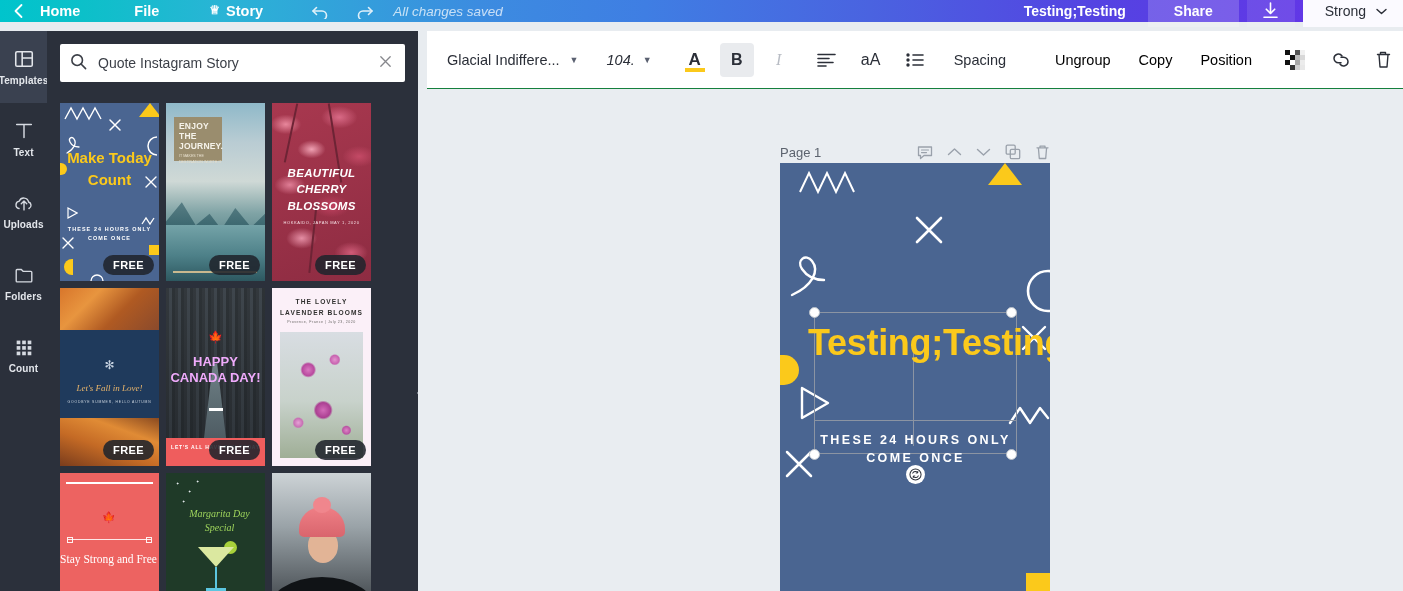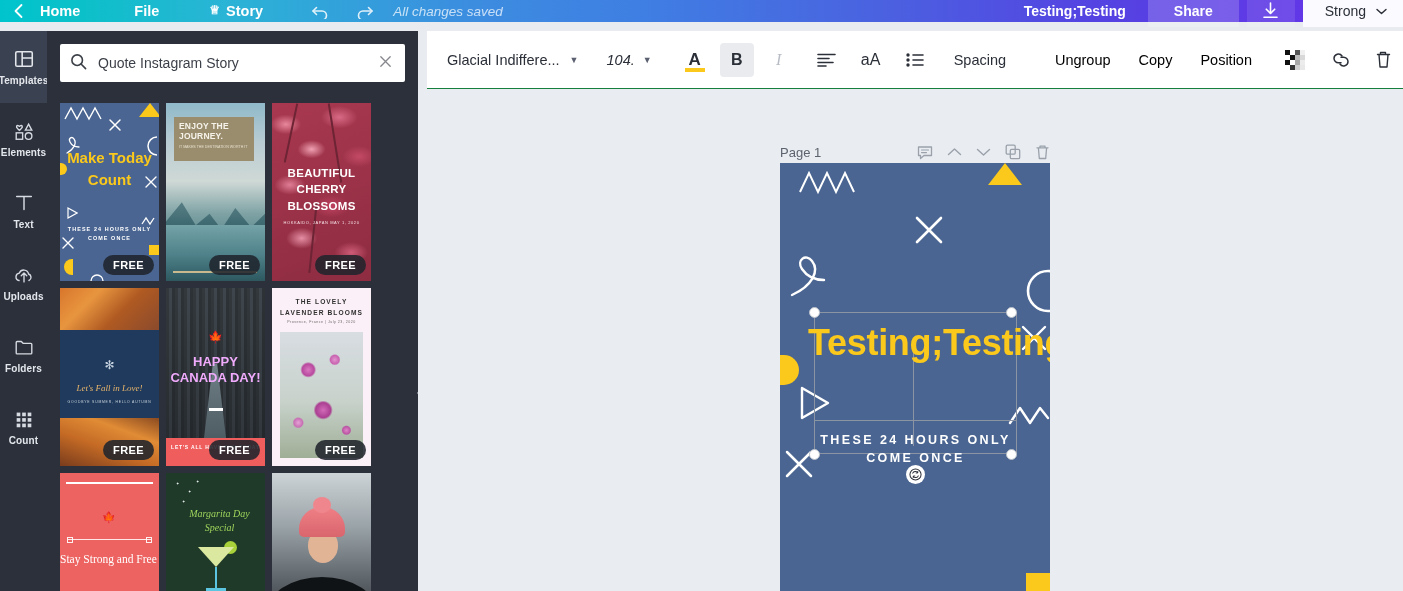--- a/index.html
+++ b/index.html
@@ -122,21 +122,21 @@
         color:#fff; font-size:5.4px; letter-spacing:1.1px; line-height:1.7; font-weight:bold; }
   .deco { position: absolute; color: #fff; }
 
   
   .t2 { background: linear-gradient(180deg,#8fb9c9 0%,#b9ccd3 22%,#cfd9d6 44%,#7fa3a5 62%,#4f7d84 80%,#2e5b63 100%); }
   .t2 .mtn { position:absolute; left:0; bottom:0; width:99px; height:96px;
         background: linear-gradient(180deg,#6d8e93 0%,#3f6a72 40%,#2c565f 100%);
         clip-path: polygon(0 38%, 16% 18%, 30% 42%, 44% 30%, 56% 46%, 70% 24%, 86% 44%, 100% 30%, 100% 100%, 0 100%); }
   .t2 .lake { position:absolute; left:0; bottom:0; width:99px; height:56px;
         background: linear-gradient(180deg,#74a3a8 0%,#4d8088 55%,#2d5860 100%); }
-  .t2 .card { position:absolute; left:8px; top:14px; width:80px; height:44px; background:#9a8d6e; }
+  .t2 .card { position:absolute; left:8px; top:14px; width:48px; height:44px; background:#9a8d6e; }
   .t2 .card .h { color:#f6f3ea; font-size:8.5px; font-weight:bold; line-height:1.15; padding:5px 0 0 5px; letter-spacing:.2px; }
   .t2 .card .p { color:#e7e0cd; font-size:3.6px; line-height:1.5; padding:3px 0 0 5px; }
   .t2 .bar { position:absolute; left:7px; bottom:8px; width:84px; height:1.6px; background:#c8b98f; }
 
   
   .t3 { background: #9c3247; }
   .t3 .bg {
     position:absolute; inset:0;
     background:
       radial-gradient(ellipse 22px 14px at 14% 12%, #e8879c 0%, rgba(232,135,156,0) 70%),
@@ -144,21 +144,21 @@
       radial-gradient(ellipse 20px 13px at 40% 26%, #f0a0b2 0%, rgba(240,160,178,0) 70%),
       radial-gradient(ellipse 24px 15px at 88% 30%, #c44a66 0%, rgba(196,74,102,0) 70%),
       radial-gradient(ellipse 22px 14px at 18% 46%, #e07e96 0%, rgba(224,126,150,0) 70%),
       radial-gradient(ellipse 26px 16px at 60% 58%, #bf4260 0%, rgba(191,66,96,0) 70%),
       radial-gradient(ellipse 22px 15px at 30% 76%, #e58ea4 0%, rgba(229,142,164,0) 70%),
       radial-gradient(ellipse 24px 15px at 80% 84%, #cf5c78 0%, rgba(207,92,120,0) 70%),
       linear-gradient(160deg,#a8384f 0%,#8e2c42 100%);
   }
   .t3 .br { position:absolute; background:#6d2435; }
   .t3 .ttl { position:absolute; left:0; right:0; top:62px; text-align:center;
-        color:#fff; font-size:11.5px; font-weight:bold; line-height:1.42; letter-spacing:.3px; }
+        color:#fff; font-size:11.5px; font-weight:bold; line-height:1.42; letter-spacing:.3px;font-style:italic; }
   .t3 .sub { position:absolute; left:0; right:0; top:116px; text-align:center;
         color:#f5dfe4; font-size:4px; letter-spacing:.6px; line-height:1.8; }
 
   
   .t4 { background: #1f3a5c; }
   .t4 .top { position:absolute; left:0; top:0; width:99px; height:42px;
         background: linear-gradient(135deg,#d8762b 0%,#e8953f 30%,#b05a22 60%,#8a4a2c 100%); }
   .t4 .bot { position:absolute; left:0; bottom:0; width:99px; height:48px;
         background: linear-gradient(20deg,#7a3c1c 0%,#c46a25 40%,#e08b35 70%,#8a4a20 100%); }
   .t4 .ttl { position:absolute; left:0; right:0; top:95px; text-align:center;
@@ -201,21 +201,21 @@
 
   
   .t7 { background: #ed6361; }
   .t7 .topline { position:absolute; left:6px; right:6px; top:9px; height:2.4px; background:#fff; }
   .t7 .leaf { position:absolute; left:0; right:0; top:38px; text-align:center; color:#fff; font-size:11px; }
   .t7 .rule { position:absolute; left:8px; right:8px; height:1px; background:rgba(255,255,255,.85); }
   .t7 .rule::before, .t7 .rule::after {
       content:''; position:absolute; top:-2px; width:4px; height:4px;
       border:1px solid rgba(255,255,255,.9); }
   .t7 .rule::before { left:-1px; } .t7 .rule::after { right:-1px; }
-  .t7 .ttl { position:absolute; left:0; right:2px; top:78px; 
+  .t7 .ttl { position:absolute; left:0; right:2px; top:78px; text-align:center;
         color:#fff; font-size:11.5px; line-height:1.4;
         font-family:"Liberation Serif", serif; }
 
   
   .t8 { background: #1f3a28; }
   .t8 .ttl { position:absolute; left:8px; right:0; top:34px; text-align:center;
         color:#9ed45c; font-size:10px; font-style:italic; line-height:1.35;
         font-family:"Liberation Serif", serif; }
   .t8 .glass { position:absolute; left:32px; top:74px; width:36px; height:20px;
         background:#dbe8a0; clip-path: polygon(0 0, 100% 0, 50% 100%); }
@@ -376,29 +376,20 @@
   <div class="rail">
 
     <div class="rail-item active">
       <svg class="rail-ico" viewBox="0 0 24 24">
         <rect x="3" y="4" width="18" height="16" rx="1.5" fill="none" stroke="#e3e6eb" stroke-width="1.7"></rect>
         <path d="M10 4 V20 M10 11 H21" stroke="#e3e6eb" stroke-width="1.7"></path>
       </svg>
       <span class="rail-label">Templates</span>
     </div>
 
-    <div class="rail-item">
-      <svg class="rail-ico" viewBox="0 0 24 24">
-        <path d="M7 7.6 c0-1.6-2.4-2.2-3.1-.7 -.4.9.3 1.9 1.6 3 .4.3 .8.7 1.5 1.4 .7-.7 1.1-1.1 1.5-1.4 1.3-1.1 2-2.1 1.6-3 -.7-1.5-3.1-.9-3.1.7z" fill="none" stroke="#d6dae1" stroke-width="1.5"></path>
-        <path d="M17 4.5 L20.5 11 H13.5 Z" fill="none" stroke="#d6dae1" stroke-width="1.5"></path>
-        <rect x="3.5" y="14" width="7" height="7" fill="none" stroke="#d6dae1" stroke-width="1.5"></rect>
-        <circle cx="17" cy="17.5" r="3.6" fill="none" stroke="#d6dae1" stroke-width="1.5"></circle>
-      </svg>
-      <span class="rail-label">Elements</span>
-    </div>
 
     <div class="rail-item">
       <svg class="rail-ico" viewBox="0 0 24 24">
         <path d="M4 5 H20 M12 5 V19" stroke="#d6dae1" stroke-width="1.6" fill="none" stroke-linecap="round"></path>
       </svg>
       <span class="rail-label">Text</span>
     </div>
 
 
     <div class="rail-item">

